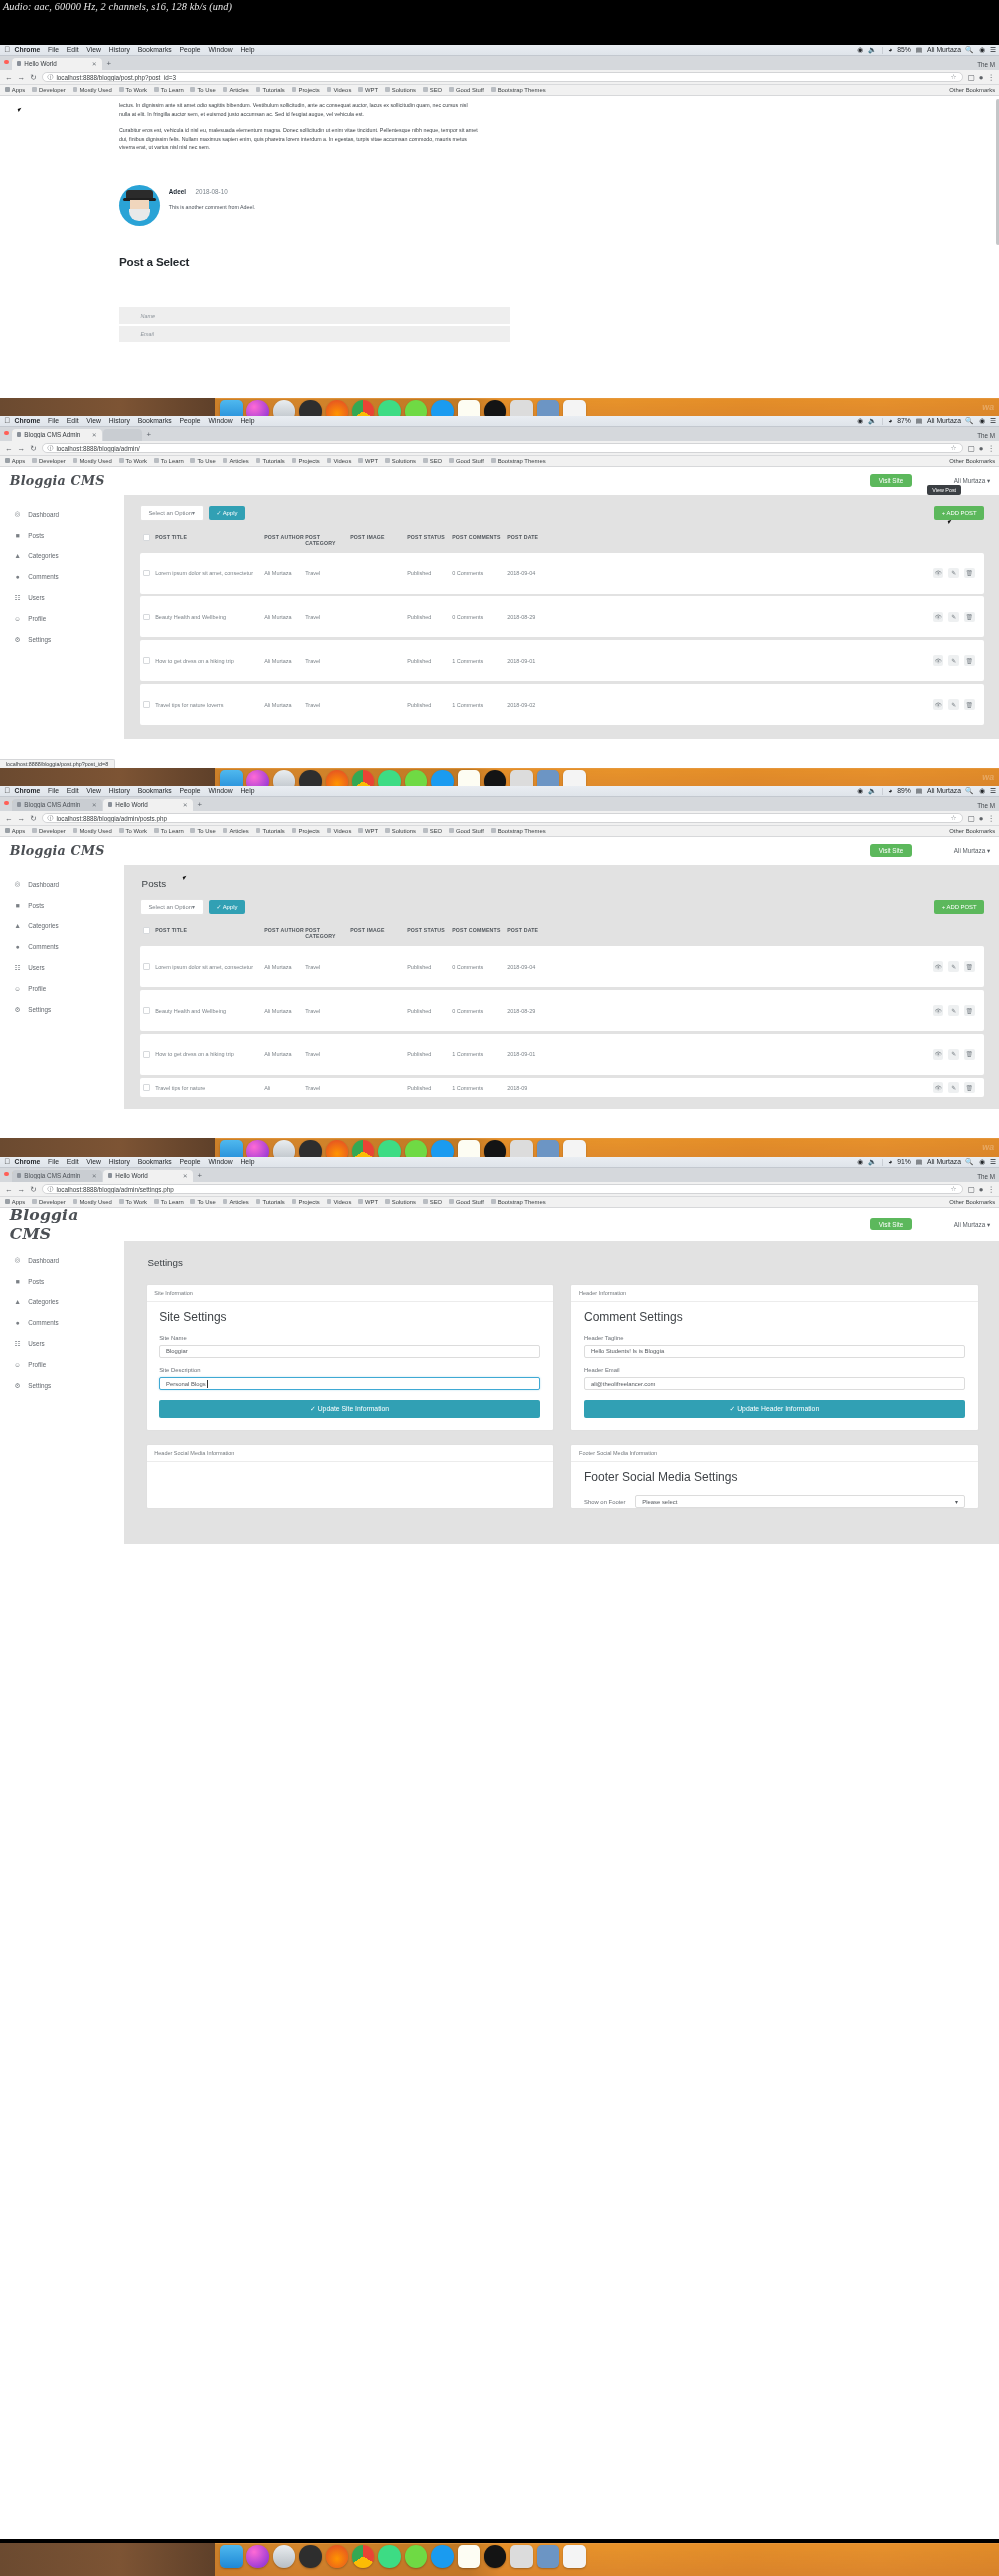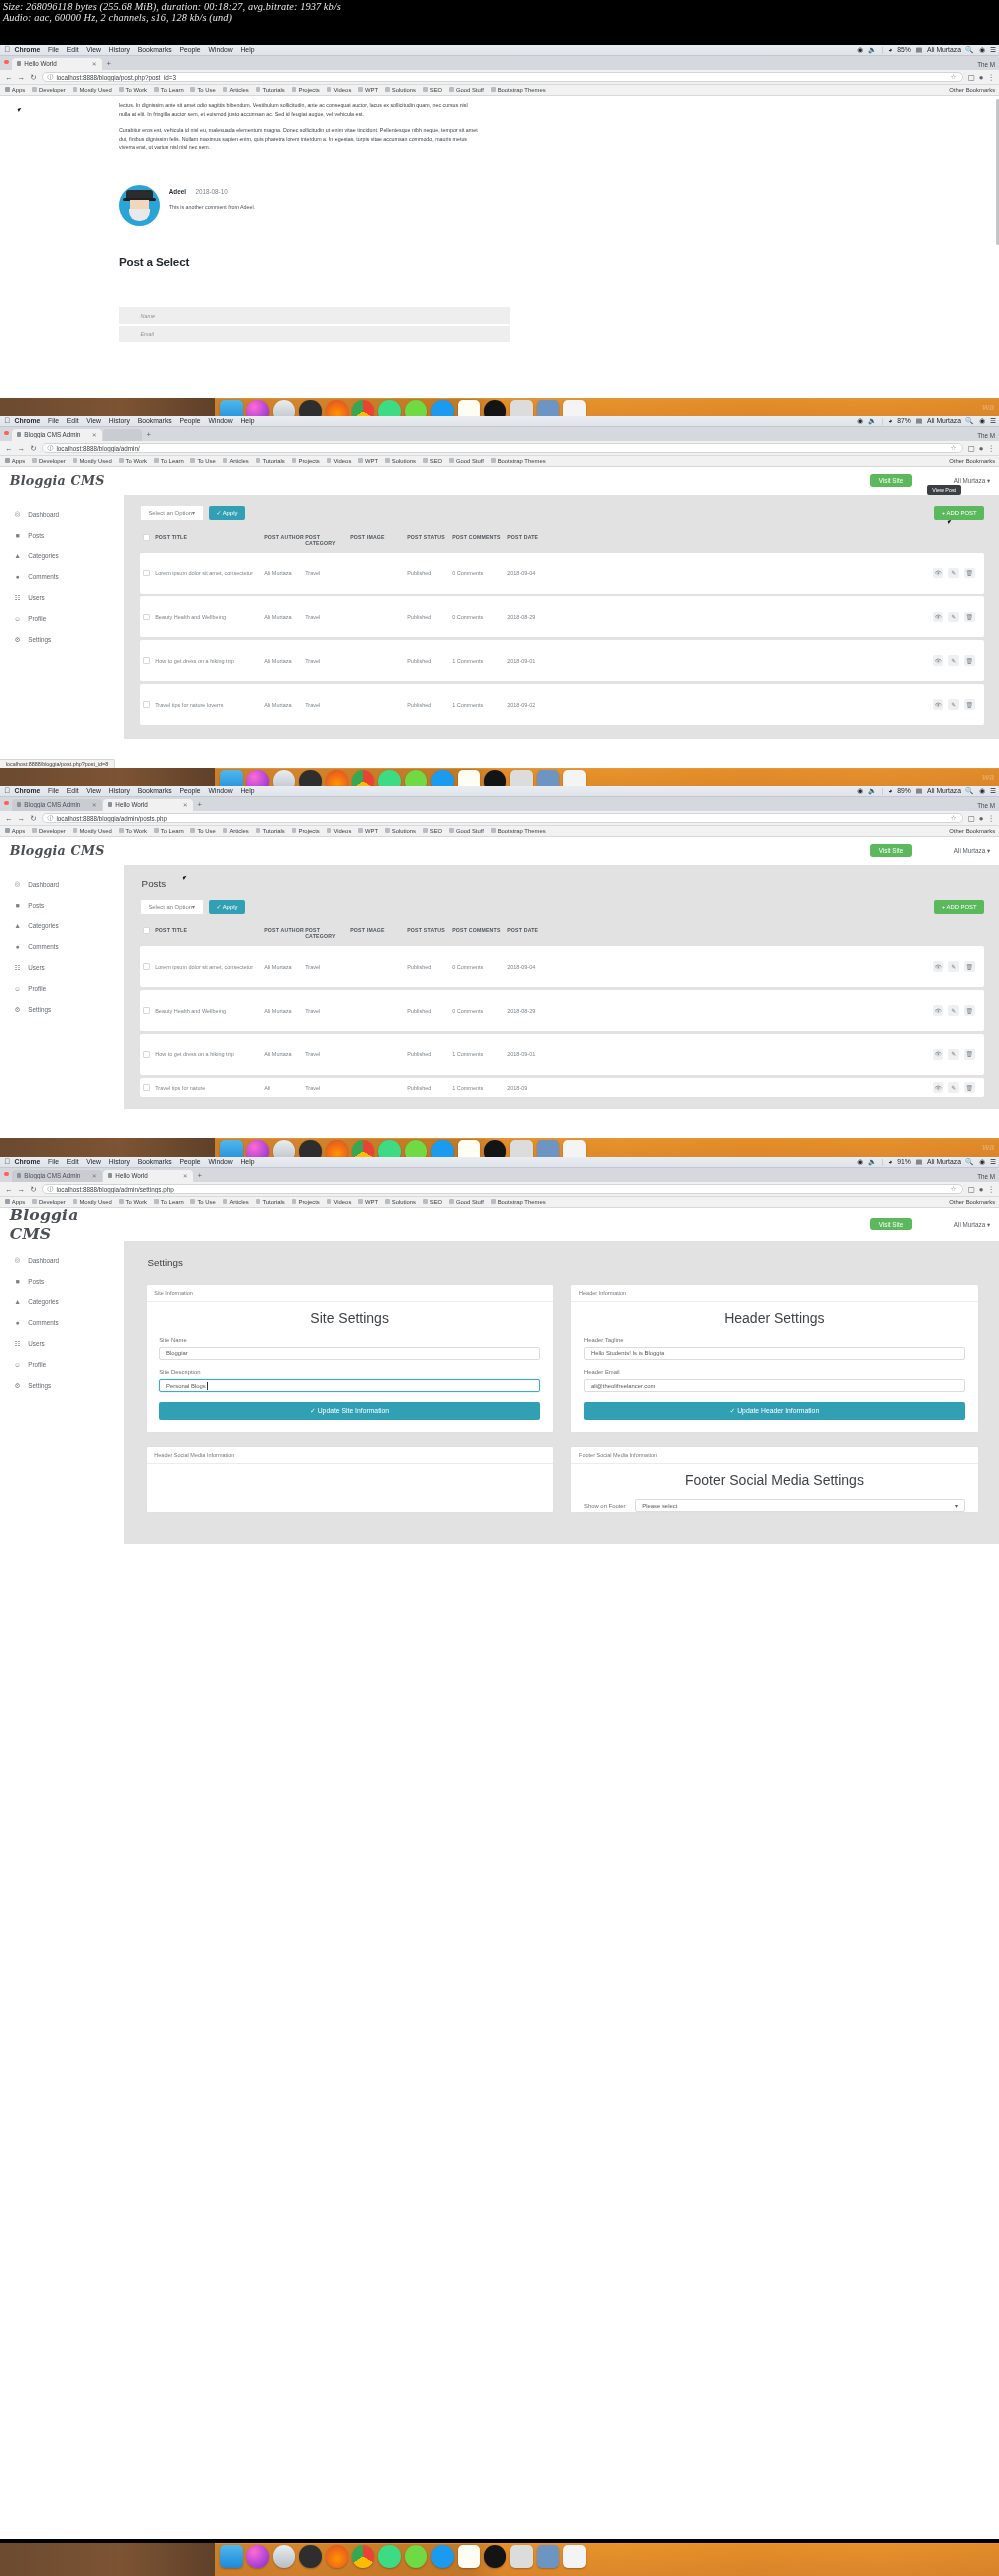--- a/index.html
+++ b/index.html
@@ -109,38 +109,37 @@
   .thumb { width:41px;height:24.4px;border-radius:2px;background:#c8c8c8; }
   .act { width:10.7px;height:10.7px;border-radius:2px;background:#eef0f1; color:#7b8288; font-size:5.9px;
          display:flex;align-items:center;justify-content:center; }
   .tooltip { position:absolute; background:#3b3f43; color:#fff; font-size:5.4px; padding:2px 4.9px; border-radius:2px; }
 
   
   .cardrow { display:flex; gap:16.6px; margin-bottom:12.7px; }
   .card { flex:1; background:#fff; border:1px solid #e0e0e0; border-radius:2px; }
   .cardhd { font-size:5.5px; color:#74797e; padding:4.9px 7.8px; border-bottom:1px solid #ececec; }
   .cardbody { padding:8.8px 12.7px 12.7px 12.7px; }
-  .cardtitle { text-align:center; font-size:14px; color:#3f4347; margin-bottom:10.7px; }
+  .cardtitle { text-align:left; font-size:12px; color:#3f4347; margin-bottom:10.7px; }
   .flabel { font-size:5.9px; color:#6c7177; margin-bottom:3.9px; }
   .finput { height:12.7px; border:1px solid #dcdcdc; border-radius:2px; font-size:5.9px; color:#55595e;
             display:flex; align-items:center; padding:0 5.9px; margin-bottom:9.8px; background:#fff; }
   .finput.focus { border:1px solid #3fa9d4; box-shadow:0 0 2px #3fa9d466; }
   .finput .caret { width:1px;height:7.8px;background:#333; display:inline-block; margin-left:1px; }
   .updbtn { background:#31a0b4; color:#fff; font-size:6.8px; text-align:center; padding:4.9px 0; border-radius:2px; }
   .statusbar { position:absolute; left:0; bottom:0; background:#f1f1f1; border:1px solid #d5d6d8; border-left:none;
                border-bottom:none; font-size:5.4px; color:#3c4043; padding:1px 5.9px; border-radius:0 2px 0 0; }
   .scrollv { position:absolute; right:0; width:3.9px; background:#c4c6c8; border-radius:2px; }
   .cursor { position:absolute; width:0;height:0; border-left:4.9px solid #111; border-bottom:3.4px solid transparent;
             border-right:2.9px solid transparent; transform:rotate(-20deg); }
 </style>
 </head>
 <body>
 
 <div class="vidinfo">
-  <div>Size: 268096118 bytes (255.68 MiB), duration: 00:18:27, avg.bitrate: 1937 kb/s</div>
   <div>Audio: aac, 60000 Hz, 2 channels, s16, 128 kb/s (und)</div>
 </div>
 
 <div class="panel" id="p1" style="top:45px;height:371px;">
   <div class="menubar">
     <span class="apple"></span>
     <span class="mi">Chrome</span>
     <span class="mi reg">File</span>
     <span class="mi reg">Edit</span>
     <span class="mi reg">View</span>
@@ -1042,21 +1041,21 @@
             <div class="finput focus">
                 <span>Personal Blogs</span>
                 <i class="caret"></i>
               </div>
             <div class="updbtn">✓ <span>Update Site Information</span></div>
           </div>
         </div>
         <div class="card">
           <div class="cardhd">Header Information</div>
           <div class="cardbody">
-            <div class="cardtitle">Header Settings</div>
+            <div class="cardtitle">Comment Settings</div>
             <div class="flabel">Header Tagline</div>
             <div class="finput">
                 <span>Hello Students! Is is Bloggia</span>
               </div>
             <div class="flabel">Header Email</div>
             <div class="finput">
                 <span>ali@theolifreelancer.com</span>
               </div>
             <div class="updbtn">✓ <span>Update Header Information</span></div>
           </div>

